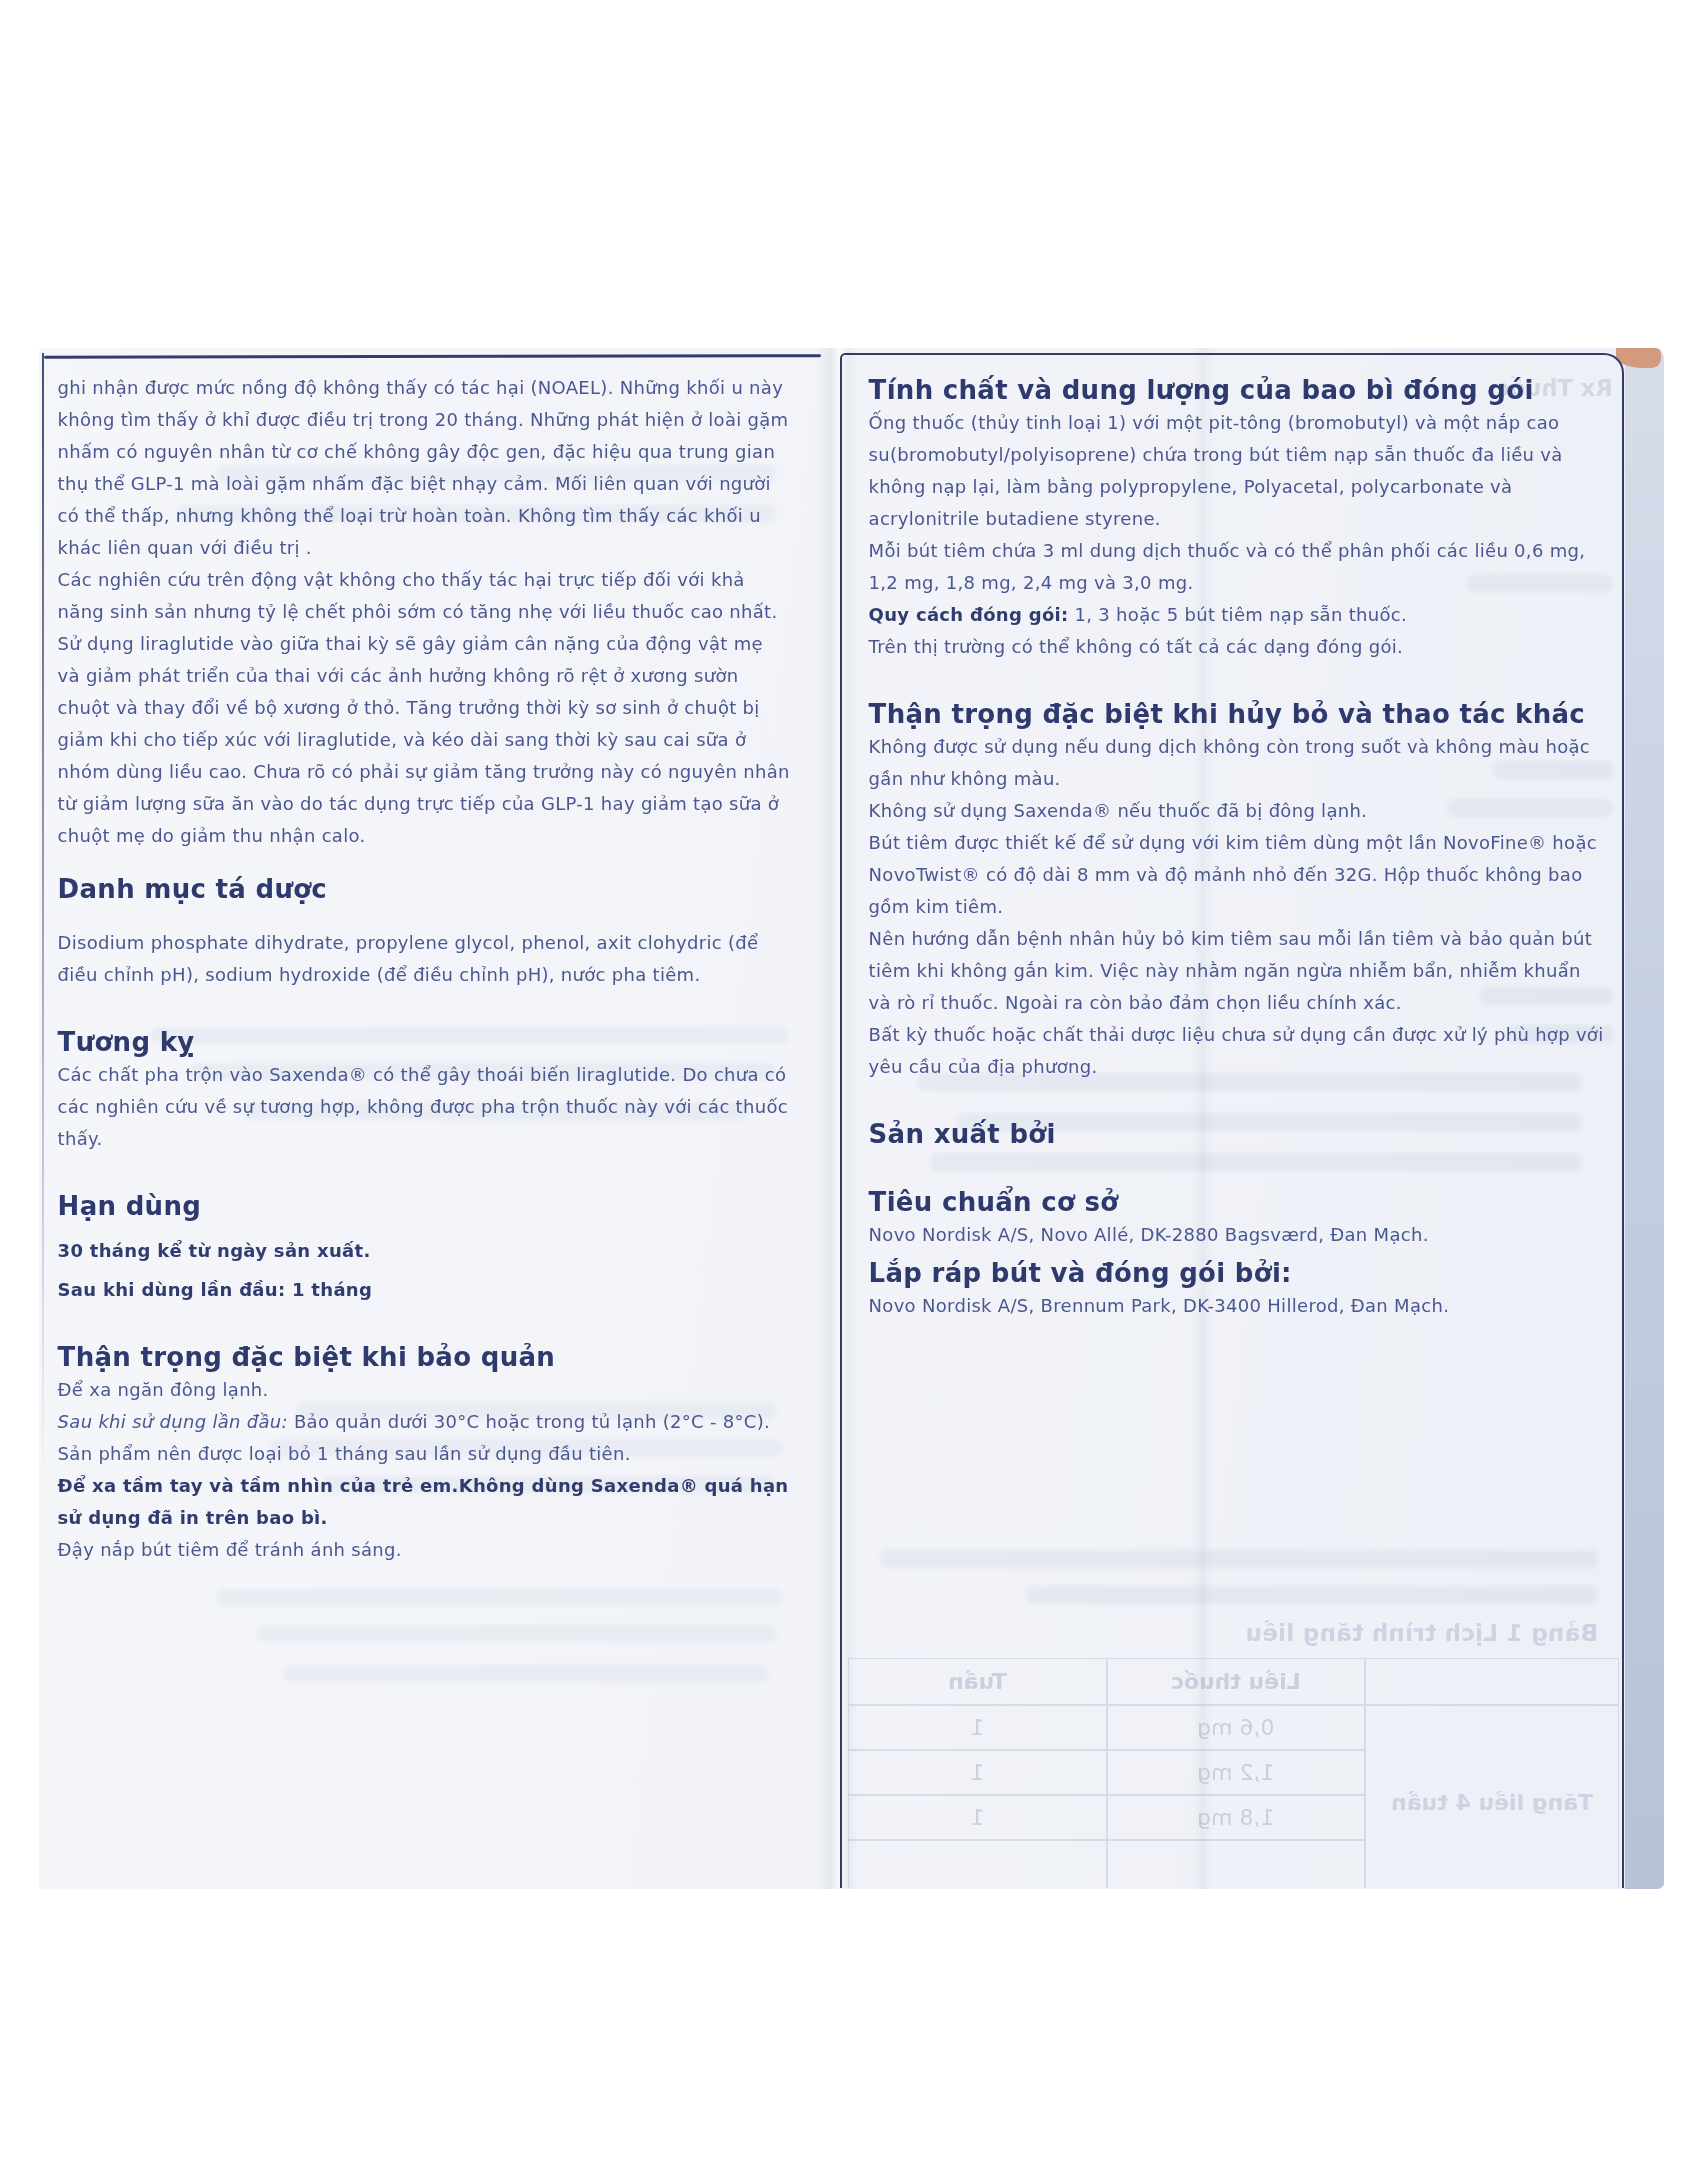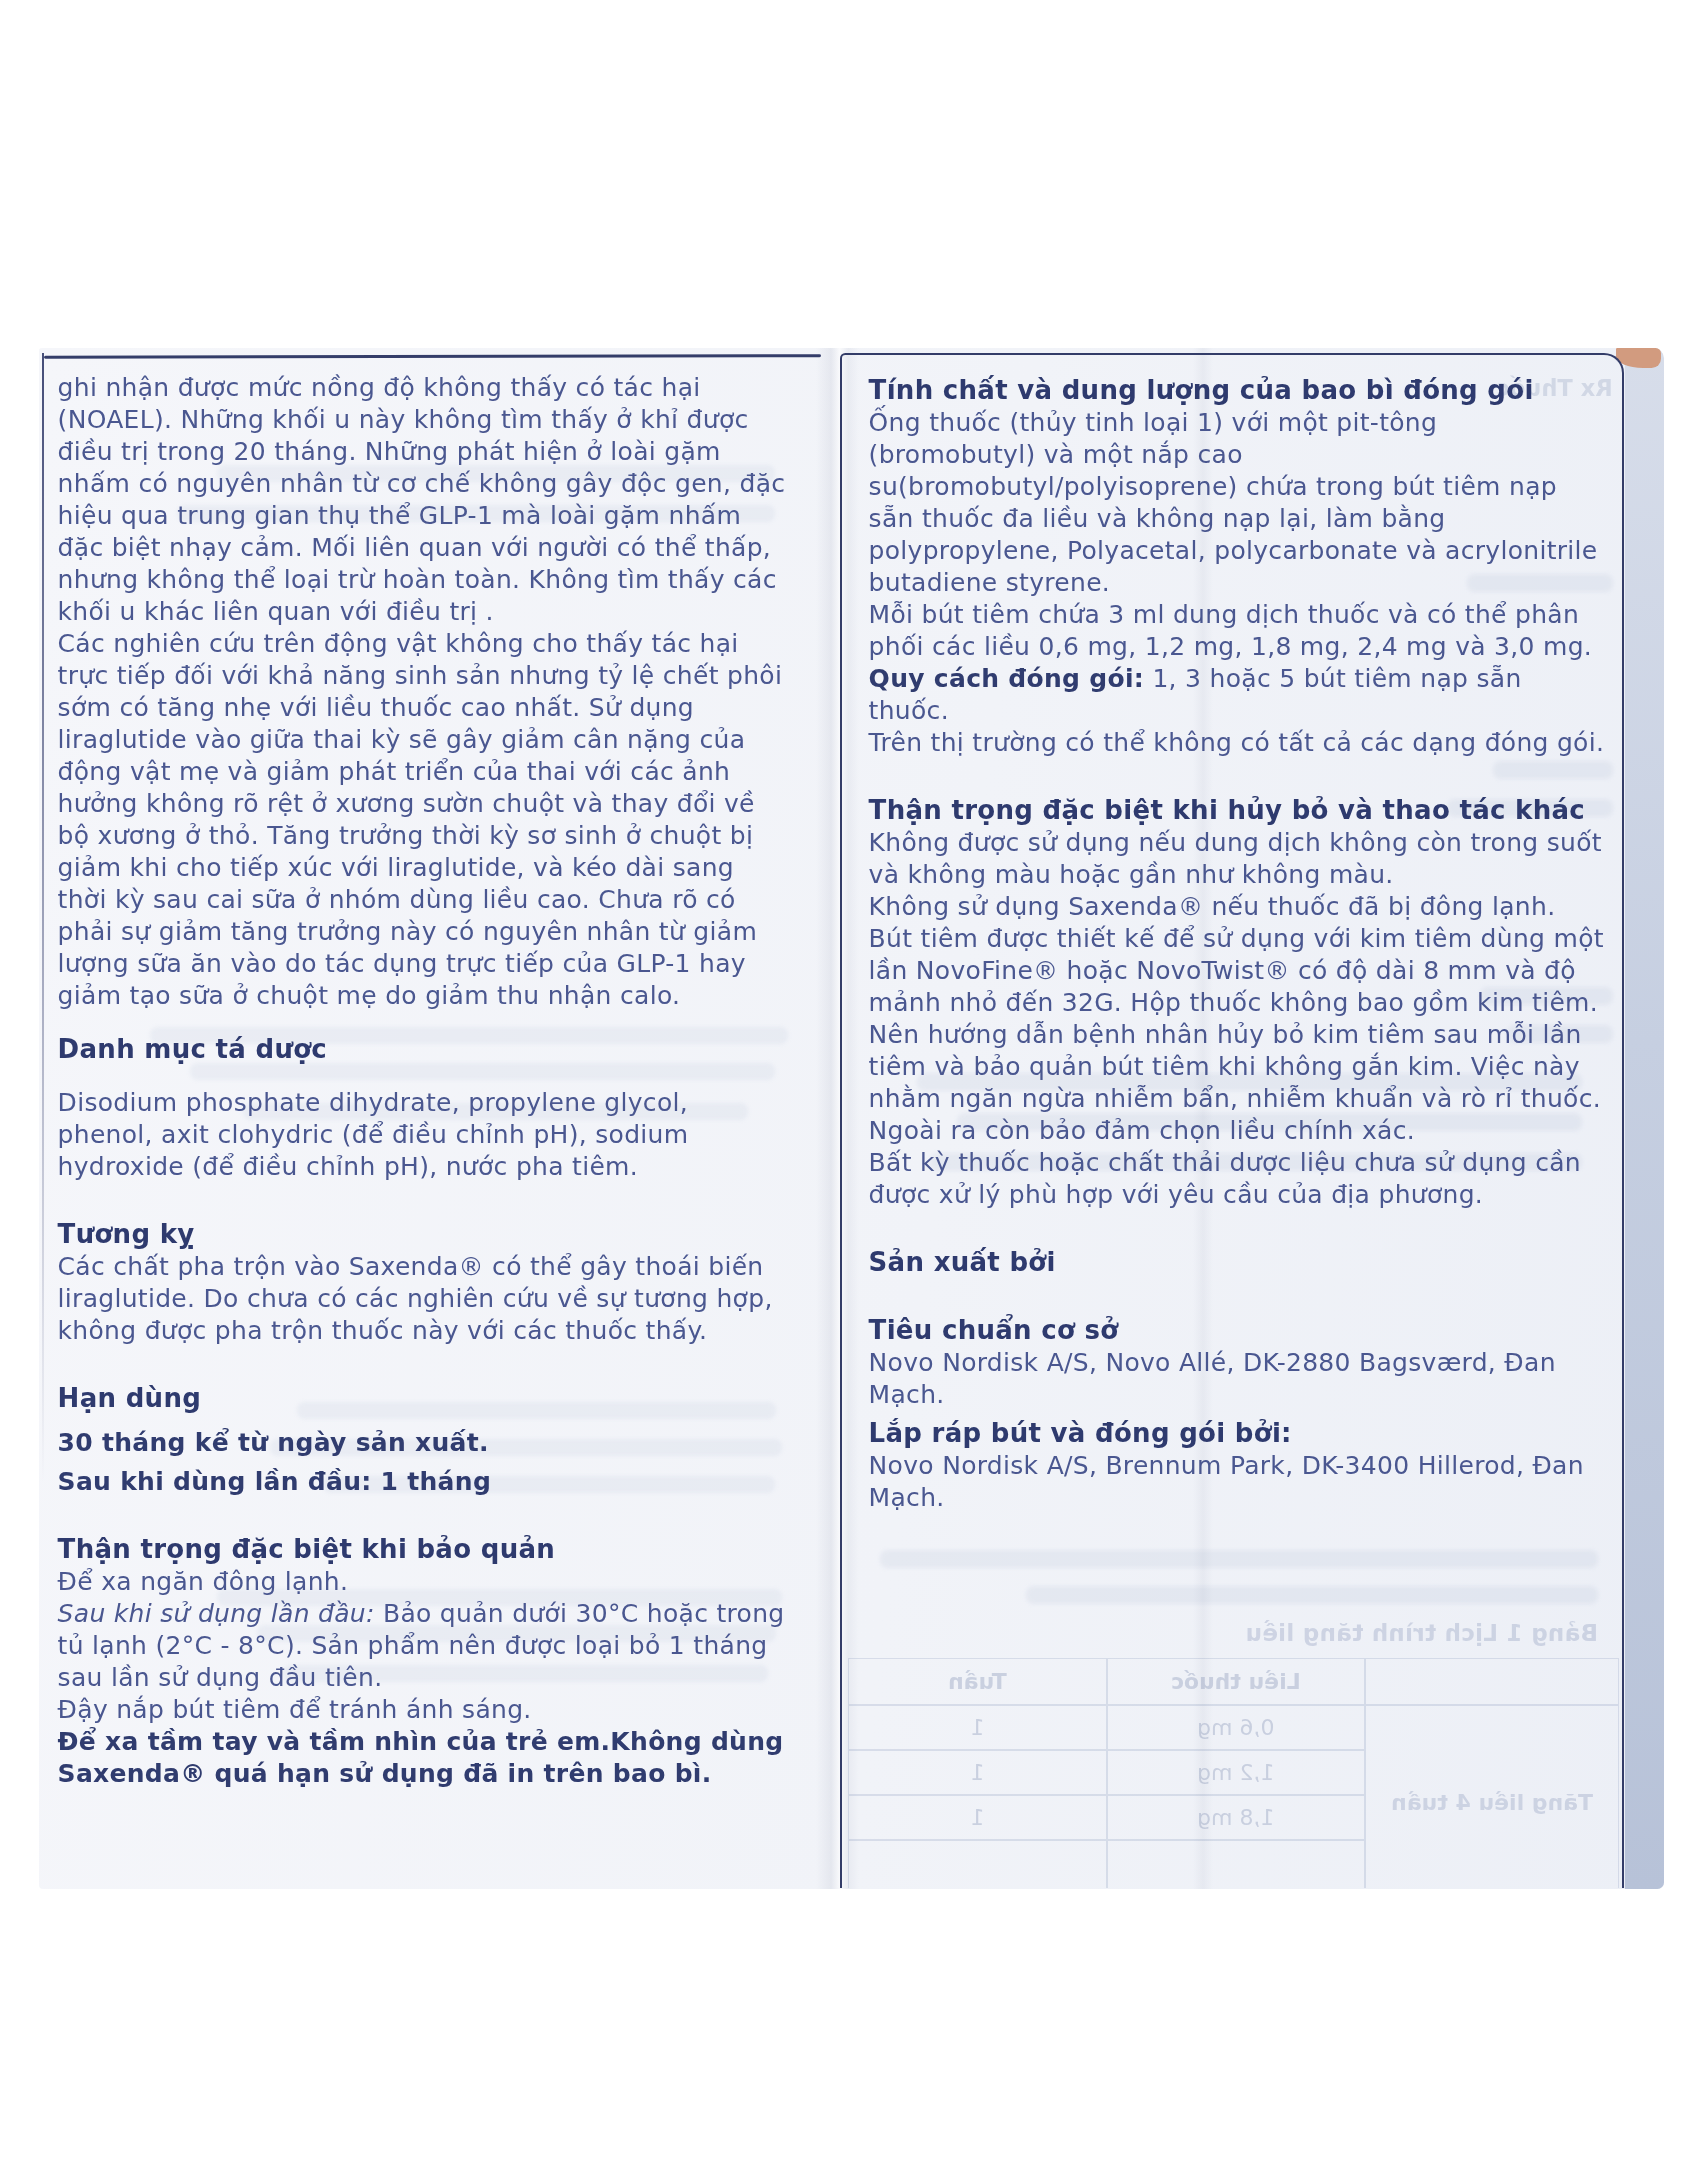--- a/index.html
+++ b/index.html
@@ -54,21 +54,21 @@
   
   .page-right{
     position:absolute;left:801px;top:5.3px;width:780px;height:1533px;
     border:2.7px solid #333c68;border-bottom:none;
     border-radius:5.3px 20px 0 0;
     overflow:hidden;
   }
   .page-right .txt{position:absolute;left:26.6px;top:18.6px;width:739px;}
 
   
-  .p{margin:0;font-size:25px;line-height:32px;letter-spacing:0.3px;color:#4a5790;}
+  .p{margin:0;font-size:18px;line-height:32px;letter-spacing:0.3px;color:#4a5790;}
   .hd{margin:0;font-size:26px;line-height:33px;letter-spacing:0.3px;font-weight:bold;color:#2e3a6e;}
   .b{font-weight:bold;color:#303c6f;}
   .i{font-style:italic;}
   .mt-xs{margin-top:6.6px;}
   .mt-sm{margin-top:12px;}
   .mt-md{margin-top:21px;}
   .mt-lg{margin-top:35px;}
 
   
   .stripe{position:absolute;height:17.3px;border-radius:8px;
@@ -133,22 +133,22 @@
       <p class="hd mt-md">Danh mục tá dược</p>
       <p class="p mt-md">Disodium phosphate dihydrate, propylene glycol, phenol, axit clohydric (để điều chỉnh pH), sodium hydroxide (để điều chỉnh pH), nước pha tiêm.</p>
       <p class="hd mt-lg">Tương kỵ</p>
       <p class="p">Các chất pha trộn vào Saxenda® có thể gây thoái biến liraglutide. Do chưa có các nghiên cứu về sự tương hợp, không được pha trộn thuốc này với các thuốc thấy.</p>
       <p class="hd mt-lg">Hạn dùng</p>
       <p class="p b mt-sm">30 tháng kể từ ngày sản xuất.</p>
       <p class="p b mt-xs">Sau khi dùng lần đầu: 1 tháng</p>
       <p class="hd mt-lg">Thận trọng đặc biệt khi bảo quản</p>
       <p class="p">Để xa ngăn đông lạnh.</p>
       <p class="p"><span class="i">Sau khi sử dụng lần đầu:</span><span> Bảo quản dưới 30°C hoặc trong tủ lạnh (2°C - 8°C). Sản phẩm nên được loại bỏ 1 tháng sau lần sử dụng đầu tiên.</span></p>
+      <p class="p b">Để xa tầm tay và tầm nhìn của trẻ em.Không dùng Saxenda® quá hạn sử dụng đã in trên bao bì.</p>
       <p class="p">Đậy nắp bút tiêm để tránh ánh sáng.</p>
-      <p class="p b">Để xa tầm tay và tầm nhìn của trẻ em.Không dùng Saxenda® quá hạn sử dụng đã in trên bao bì.</p>
     </div>
   </div>
 
   <div class="fold fold-center"></div>
 
   <div class="page-right">
 
     <div class="bleed">
       <div class="bleed-rx">Rx Thuốc</div>
       <div class="stripe" style="left:9.3px;top:219px;width:146px;"></div>

